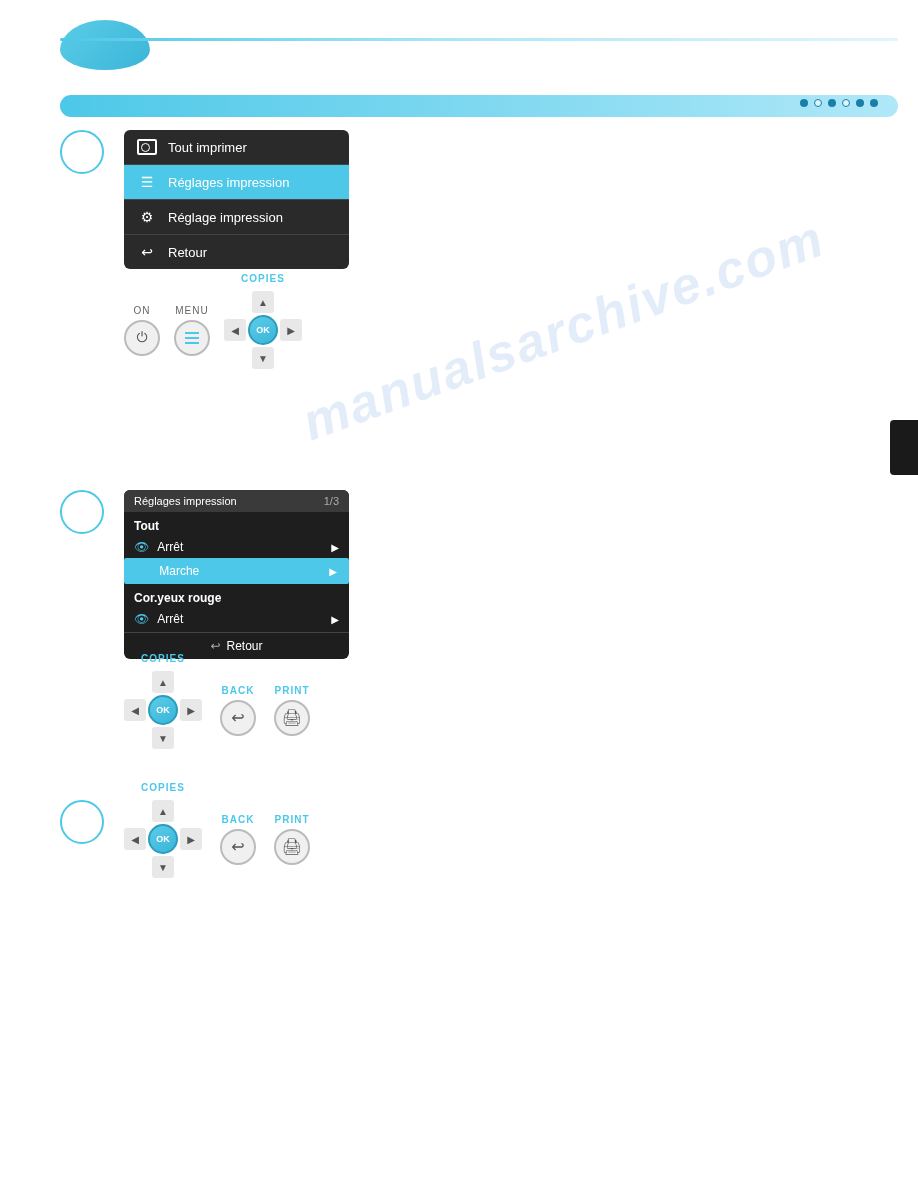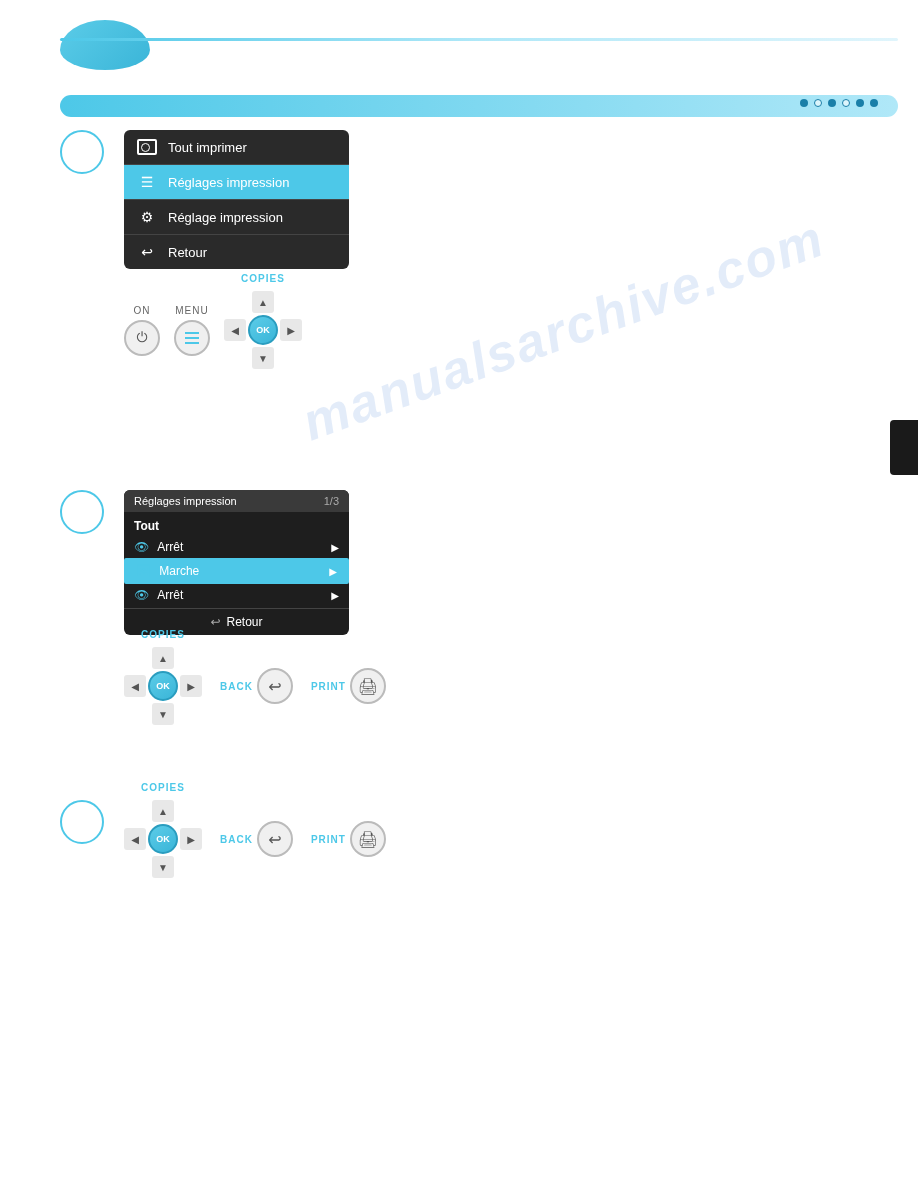--- a/index.html
+++ b/index.html
@@ -264,21 +264,21 @@
       width: 22px; height: 22px;
     }
     .dpad-arrow {
       font-size: 10px;
       color: #555;
     }
 
     
     .round-btn {
       display: flex;
-      flex-direction: row;
+      flex-direction: column;
       align-items: center;
       gap: 4px;
     }
     .round-btn-label {
       font-size: 10px;
       color: #4dc8e8;
       font-weight: bold;
       letter-spacing: 1px;
     }
 
@@ -570,20 +570,23 @@
         <span class="screen2-value-text">Arrêt</span>
         <span class="screen2-arrow">▶</span>
       </div>
 
       <div class="screen2-value-row selected">
         <span class="icon-image-small">🖼</span>
         <span class="screen2-value-text">Marche</span>
         <span class="screen2-arrow">▶</span>
       </div>
 
+      <div class="screen2-section">
+        <span class="screen2-label">Cor.yeux rouge</span>
+      </div>
       <div class="screen2-value-row">
         <span class="icon-eye">👁</span>
         <span class="screen2-value-text">Arrêt</span>
         <span class="screen2-arrow">▶</span>
       </div>
 
       <div class="screen2-retour">
         <span class="icon-back-small">↩</span>
         <span class="screen2-retour-text">Retour</span>
       </div>

